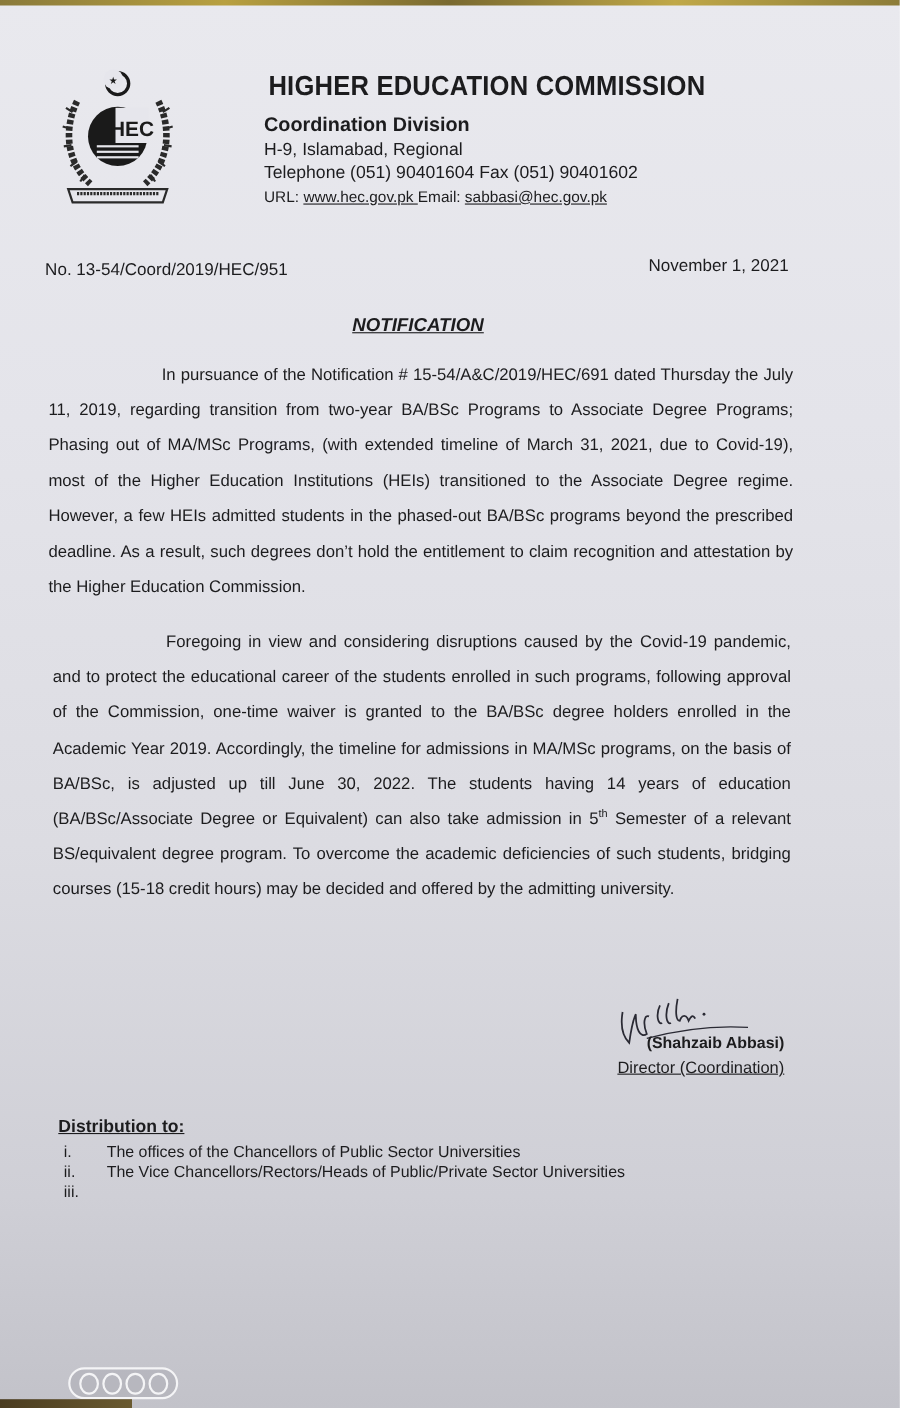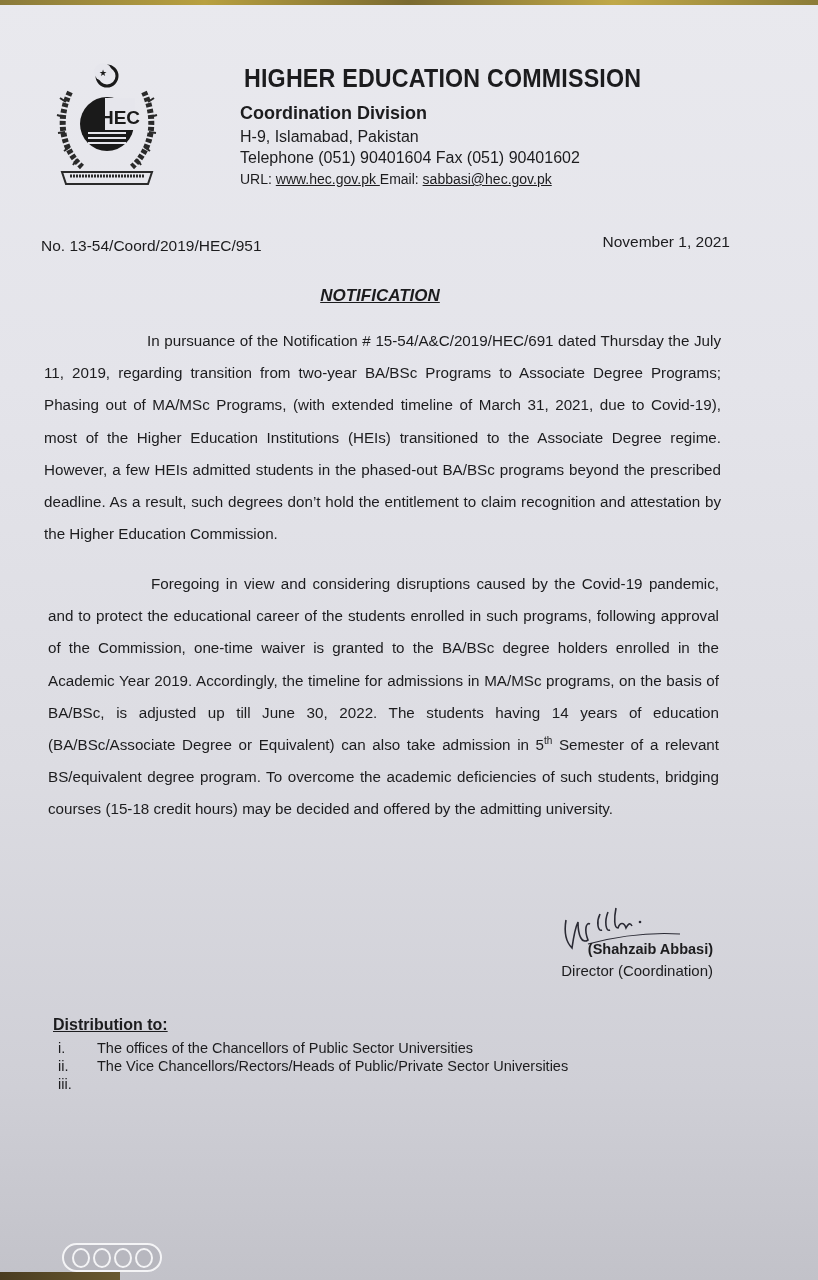--- a/index.html
+++ b/index.html
@@ -23,39 +23,39 @@
     transform: scaleX(0.93); transform-origin: left top;
   }
   .hdr-line { position: absolute; left: 240px; width: 420px; text-align: left; white-space: nowrap; font-size: 16px; }
   .hdr-div { top: 103px; font-weight: bold; font-size: 18px; }
   .hdr-addr { top: 128px; }
   .hdr-tel { top: 149px; }
   .hdr-url { top: 171px; font-size: 14px; }
   .u { text-decoration: underline; }
 
   .ref { position: absolute; left: 41px; top: 237px; font-size: 15.5px; white-space: nowrap; }
-  .date { position: absolute; right: 88px; top: 233px; font-size: 15.5px; white-space: nowrap; padding-left: 36px; }
+  .date { position: absolute; right: 101px; top: 233px; font-size: 15.5px; white-space: nowrap; padding-left: 36px; }
 
   .ntitle {
     position: absolute; left: 0; width: 760px; top: 286px; text-align: center;
     font-weight: bold; font-size: 17px; text-decoration: underline; font-style: italic;
   }
   .para {
     position: absolute; left: 44px; width: 677px;
     font-size: 15.2px; line-height: 32.2px; text-align: justify;
     text-indent: 103px;
   }
   .p1 { top: 325px; }
   .p2 { top: 568px; left: 48px; width: 671px; }
 
   .sign {
     position: absolute; left: 548px; top: 900px; width: 170px; height: 60px;
   }
   .sig-name { position: absolute; right: 105px; top: 941px; font-weight: bold; font-size: 14.5px; white-space: nowrap; }
-  .sig-title { position: absolute; right: 105px; top: 962px; font-size: 15px; white-space: nowrap; }
+  .sig-title { position: absolute; right: 105px; top: 962px; font-size: 15px; white-space: nowrap; text-decoration: underline; }
 
   .dist-h { position: absolute; left: 53px; top: 1016px; font-weight: bold; font-size: 16px; text-decoration: underline; }
   .dist-list { position: absolute; left: 58px; top: 1040px; width: 600px; }
   .dist-item { position: relative; height: 18px; font-size: 14.5px; white-space: nowrap; }
   .dist-num { position: absolute; left: 0; width: 30px; }
   .dist-text { position: absolute; left: 39px; }
 
   .badge {
     position: absolute; left: 62px; top: 1243px; width: 100px; height: 29px;
     border: 2px solid #f4f4f6; border-radius: 16px; box-sizing: border-box;
@@ -94,21 +94,21 @@
     <rect x="36" y="70" width="38" height="2" fill="#e6e6ec"></rect>
     <rect x="36" y="75" width="38" height="2" fill="#e6e6ec"></rect>
     <rect x="36" y="80" width="38" height="2" fill="#e6e6ec"></rect>
 
     <path d="M10 110 L100 110 L96 122 L14 122 Z" fill="none" stroke="#2a2a2a" stroke-width="2"></path>
     <path d="M18 114 L92 114" stroke="#2a2a2a" stroke-width="3" stroke-dasharray="2 1"></path>
   </svg>
 
   <div class="hdr-title">HIGHER EDUCATION COMMISSION</div>
   <div class="hdr-line hdr-div">Coordination Division</div>
-  <div class="hdr-line hdr-addr">H-9, Islamabad, Pakistan</div>
+  <div class="hdr-line hdr-addr">H-9, Islamabad, Regional</div>
   <div class="hdr-line hdr-tel">Telephone (051) 90401604 Fax (051) 90401602</div>
   <div class="hdr-line hdr-url">
     <span>URL: </span><span class="u">www.hec.gov.pk </span><span>Email: </span><span class="u">sabbasi@hec.gov.pk</span>
   </div>
 
   <div class="ref">No. 13-54/Coord/2019/HEC/951</div>
   <div class="date">November 1, 2021</div>
 
   <div class="ntitle">NOTIFICATION</div>
 

